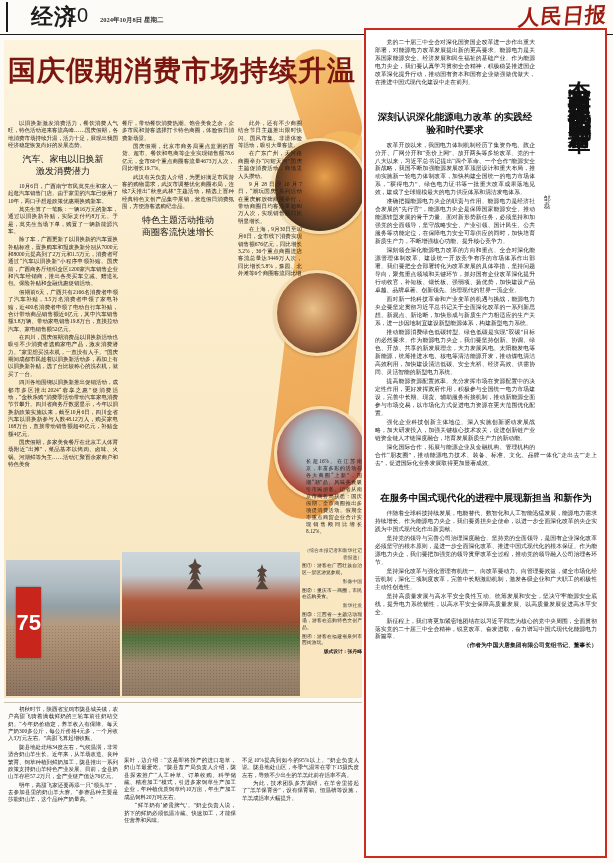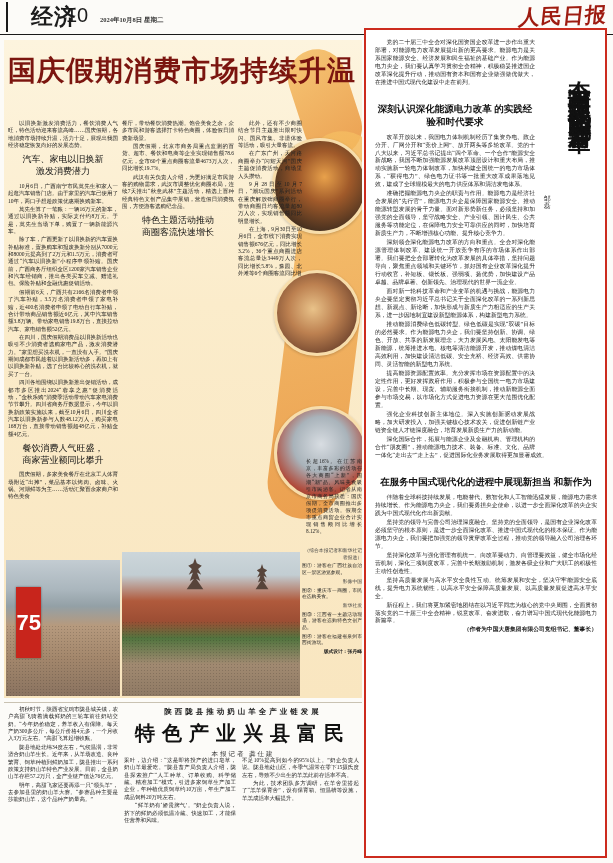--- a/index.html
+++ b/index.html
@@ -38,21 +38,21 @@
         display:flex;align-items:center;justify-content:center;font-weight:bold;font-size:22px;
         font-family:"Liberation Sans",sans-serif;box-shadow:0 0 2px #0006;}
   #photoB{background:linear-gradient(180deg,#ccd6da 0%,#c2cdd2 16%,#b05a3c 34%,#9c4e34 48%,#52743f 60%,#a18a71 78%,#8f7a64 100%);}
   .pagoda{position:absolute;background:#57443a;
         clip-path:polygon(50% 0,57% 10%,76% 15%,62% 21%,74% 32%,58% 28%,70% 44%,54% 40%,82% 60%,18% 60%,46% 40%,30% 44%,42% 28%,26% 32%,38% 21%,24% 15%,43% 10%);}
   
   #energy{position:absolute;left:364px;top:28px;width:243px;height:830px;background:#fff;
           border:2.5px solid #cc2b1e;box-sizing:border-box;padding:9px 8px 8px 9px;overflow:hidden;}
   #energy .body{font-size:5.8px;line-height:1.38;text-align:justify;color:#1a1a1a;}
   #energy .body p{margin:0 0 1px 0;text-indent:2em;}
-  #energy .ehead{font-weight:bold;font-size:9.5px;line-height:1.35;text-align:center;margin:16px 0 5px 0;
+  #energy .ehead{font-weight:bold;font-size:9.5px;line-height:1.35;text-align:center;margin:24px 0 5px 0;
                  text-indent:0;color:#111;}
   #vtitle{float:right;width:56px;height:408px;position:relative;margin-left:6px;}
   #vtitle .vt{position:absolute;right:2px;top:24px;writing-mode:vertical-rl;font-size:23px;font-weight:bold;
               letter-spacing:3px;color:#111;font-family:"Liberation Serif",serif;}
   #vtitle .vb{position:absolute;left:0px;top:150px;writing-mode:vertical-rl;font-size:7px;color:#333;letter-spacing:3px;}
   #energy .sig{text-align:right;font-weight:bold;text-indent:0;}
   
   #county{position:absolute;left:4px;top:702px;width:358px;height:158px;border-top:1px solid #c9c2b2;}
   #ctitleblk{position:absolute;left:120px;top:4px;width:238px;text-align:center;}
   #ctitleblk .kick{font-size:7.5px;font-weight:bold;letter-spacing:3px;color:#222;}
@@ -87,22 +87,20 @@
     <div class="col" style="left:4px;top:80px;width:110px;height:438px;">
       <p>以旧换新激发消费活力，餐饮消费人气旺，特色活动迎来客流高峰……国庆假期，各地消费市场持续升温，活力十足，展现出我国经济稳定恢复向好的发展态势。</p>
       <div class="subhead">汽车、家电以旧换新
 激发消费潜力</div>
       <p>10月6日，广西南宁市民莫先生和家人一起逛汽车销售门店。由于家里的汽车已使用了10年，两口子想趁政策优惠期换购新车。</p>
       <p>莫先生算了一笔账：一辆16万元的新车，通过以旧换新补贴，实际支付约8万元。于是，莫先生当场下单，购置了一辆新能源汽车。</p>
       <p>除了车，广西更新了以旧换新的汽车置换补贴标准，置换购车和报废换新分别从7000元和8000元提高到了2万元和1.5万元，消费者可通过“汽车以旧换新”小程序申领补贴。国庆前，广西商务厅组织全区1200家汽车销售企业和汽车经销商，推出各类买车立减、赠送礼包、保险补贴和金融优惠促销活动。</p>
       <p>假期前6天，广西共有2166名消费者申领了汽车补贴，3.5万名消费者申领了家电补贴，近400名消费者申领了电动自行车补贴，合计带动商品销售额近6亿元，其中汽车销售额3.8万辆、带动家电销售19.8万台，直接拉动汽车、家电销售额52亿元。</p>
       <p>在四川，国庆假期消费品以旧换新活动也吸引不少消费者选购家电产品，激发消费潜力。“家里想买洗衣机，一直没有人手。”国庆期间成都市民趁着以旧换新活动多，再加上有以旧换新补贴，选了台比较称心的洗衣机，就买了一台。</p>
       <p>四川各地围绕以旧换新推出促销活动，成都市多区推出2024“蓉享之惠”促消费活动，“金秋乐购”消费季活动带动汽车家电消费节节攀升。四川省商务厅数据显示，今年以旧换新政策实施以来，截至10月6日，四川全省汽车以旧换新参与人数48.12万人，购买家电168万台，直接带动销售额超48亿元，补贴金额4亿元。</p>
-      <div class="subhead">餐饮消费人气旺盛，
-商家营业额同比攀升</div>
       <p>国庆假期，多家美食餐厅在北京工人体育场附近“出摊”，菜品基本以烤肉、卤味、火锅、河湖鲜等为主……活动汇聚百余家商户和特色美食</p>
     </div>
 
     <div class="col" style="left:118px;top:80px;width:112px;height:430px;">
       <p style="text-indent:0;">餐厅，带动餐饮消费热潮。饱尝美食之余，众多市民和游客选择打卡特色商圈，体验假日消费新场景。</p>
       <p>国庆假期，北京市商务局重点监测的百货、超市、餐饮和电商等企业实现销售额78.6亿元，全市60个重点商圈客流量4673万人次，同比增长19.7%。</p>
       <p>武汉有关负责人介绍，为更好满足市民游客的购物需求，武汉市调整优化商圈布局，连续7天推出“秋意武林”主题活动，精选上百种经典特色文创产品集中展销，营造假日消费氛围，方便游客选购纪念品。</p>
       <div class="subhead">特色主题活动推动
 商圈客流快速增长</div>
     </div>
@@ -160,25 +158,20 @@
       <p>伴随着全球科技持续发展，电能替代、数智化和人工智能迅猛发展，能源电力需求持续增长。作为能源电力央企，我们要勇担央企使命，以进一步全面深化改革的央企实践为中国式现代化作出新贡献。</p>
       <p>坚持党的领导与完善公司治理深度融合。坚持党的全面领导，是国有企业深化改革必须坚守的根本原则，是进一步全面深化改革、推进中国式现代化的根本保证。作为能源电力央企，我们要把加强党的领导贯穿改革全过程，推动党的领导融入公司治理各环节。</p>
       <p>坚持深化改革与强化管理有机统一。向改革要动力、向管理要效益，健全市场化经营机制，深化三项制度改革，完善中长期激励机制，激发各级企业和广大职工的积极性主动性创造性。</p>
       <p>坚持高质量发展与高水平安全良性互动。统筹发展和安全，坚决守牢能源安全底线，提升电力系统韧性，以高水平安全保障高质量发展、以高质量发展促进高水平安全。</p>
       <p>新征程上，我们将更加紧密地团结在以习近平同志为核心的党中央周围，全面贯彻落实党的二十届三中全会精神，锐意改革、奋发进取，奋力谱写中国式现代化能源电力新篇章。</p>
       <p class="sig">（作者为中国大唐集团有限公司党组书记、董事长）</p>
     </div>
   </div>
 
   <div id="county">
-    <div id="ctitleblk">
-      <div class="kick">陕西陇县推动奶山羊全产业链发展</div>
-      <div class="tit">特色产业兴县富民</div>
-      <div class="by">本报记者  龚仕建</div>
-    </div>
     <div class="col" style="left:4px;top:3px;width:110px;height:152px;">
       <p>初秋时节，陕西省宝鸡市陇县城关镇，农户高甜飞骑着满载鲜奶的三轮车前往奶站交奶。“今年奶价稳定，养羊收入有保障。每天产奶300多公斤，每公斤价格4元多，一个月收入3万元左右。”高甜飞算起增收账。</p>
       <p>陇县地处北纬34度左右，气候温润，非常适合奶山羊生长。近年来，从羊场改造、良种繁育、饲草种植到鲜奶加工，陇县推出一系列政策支持奶山羊特色产业发展。目前，全县奶山羊存栏57.2万只，全产业链产值达76亿元。</p>
       <p>明年，高甜飞家还要再添一只“领头羊”，去参加县里的奶山羊大赛。“参赛品种主要是莎能奶山羊，这个品种产奶量高。”</p>
     </div>
     <div class="col" style="left:120px;top:54px;width:112px;height:100px;">
       <p style="text-indent:0;">采叶，边介绍：“这是即将投产的进口皂草，奶山羊最爱吃。”陇县畜产局负责人介绍，陇县探索推广“人工种草、订单收购、科学储藏、精准加工”模式，引进多家饲草生产加工企业，年种植优质饲草约10万亩，年生产加工成品饲料20万吨左右。</p>
       <p>“鲜羊奶有‘娇贵脾气’。”奶企负责人说，挤下的鲜奶必须低温冷藏、快速加工，才能保住营养和风味。</p>
     </div>
     <div class="col" style="left:238px;top:54px;width:117px;height:100px;">

